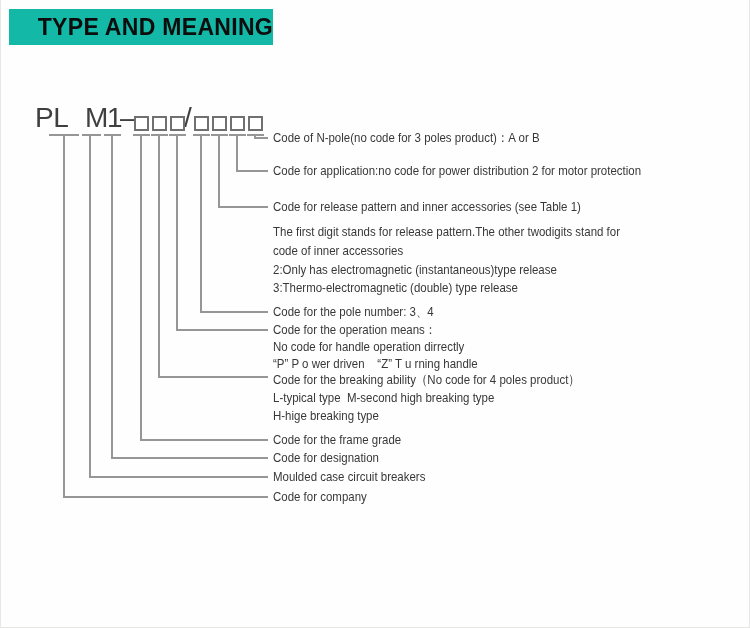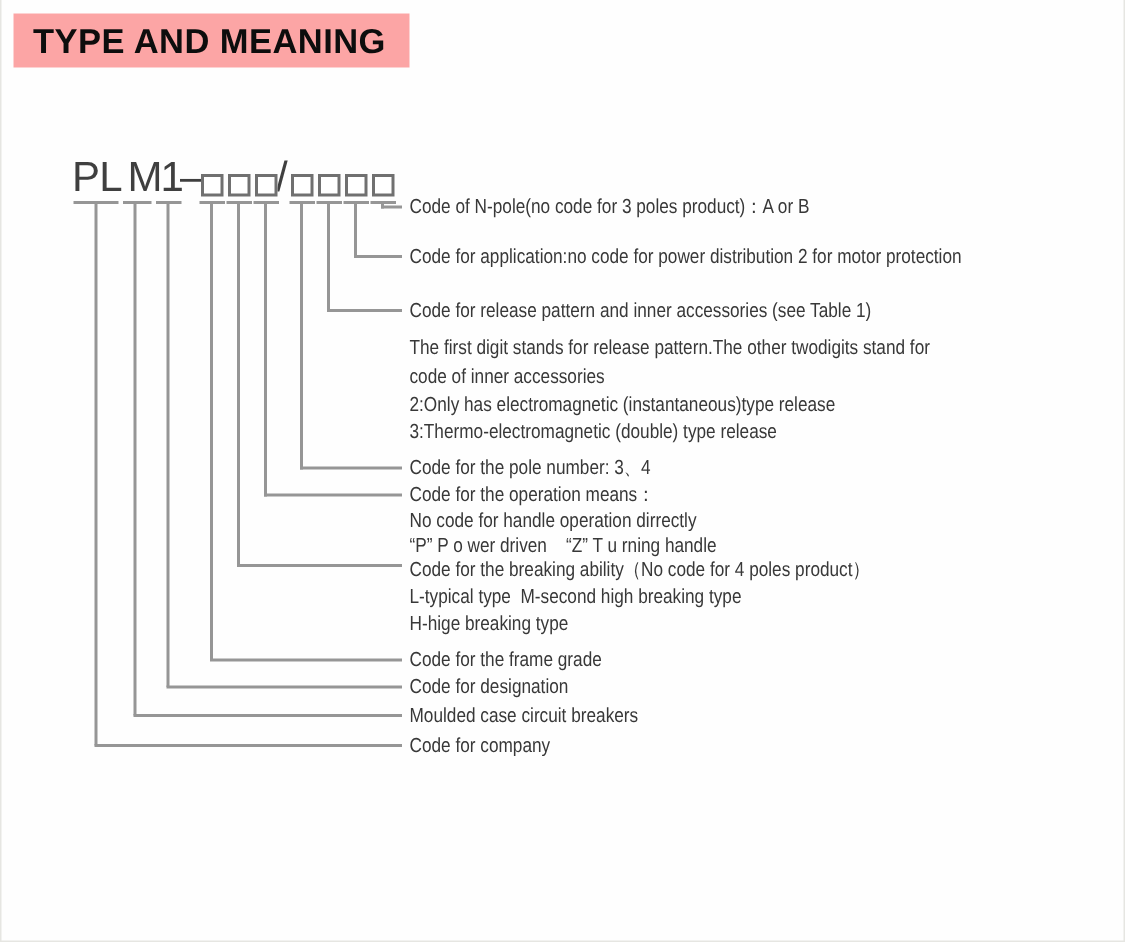--- a/index.html
+++ b/index.html
@@ -4,21 +4,21 @@
 <style>
   html,body{margin:0;padding:0;background:#ffffff;}
   .page{
     position:relative;width:750px;height:628px;background:#fefefe;
     border-left:1px solid #e6e6e2;border-right:1px solid #e6e6e2;border-bottom:1px solid #e6e6e2;
     box-sizing:border-box;overflow:hidden;
     font-family:"Liberation Sans","DejaVu Sans",sans-serif;
   }
   .title-bar{
     position:absolute;left:8px;top:9px;width:264px;height:36px;
-    background:#fca5a5;display:flex;align-items:center;
+    background:#14b8a6;display:flex;align-items:center;justify-content:flex-end;
   }
   .title-bar span{
     font-size:23px;font-weight:bold;color:#0d0d0d;padding-left:13px;letter-spacing:0.3px;
     white-space:pre;
   }
   .glyph{
     position:absolute;top:104px;font-size:28px;line-height:28px;color:#3f3f3f;
     letter-spacing:-0.5px;white-space:pre;
   }
   .digit-box{
@@ -35,21 +35,21 @@
 </style>
 </head>
 <body>
 
 <div class="page">
 
   <div class="title-bar">
     <span>TYPE AND MEANING</span>
   </div>
 
-  <span class="glyph" style="left:47px">PL</span>
+  <span class="glyph" style="left:34px">PL</span>
   <span class="glyph" style="left:84px">M</span>
   <span class="glyph" style="left:106px">1</span>
   <span class="glyph" style="left:119px">–</span>
   <span class="glyph" style="left:183px">/</span>
 
   <div class="digit-box" style="left:133px"></div>
   <div class="digit-box" style="left:151px"></div>
   <div class="digit-box" style="left:169px"></div>
   <div class="digit-box" style="left:193px"></div>
   <div class="digit-box" style="left:211px"></div>

